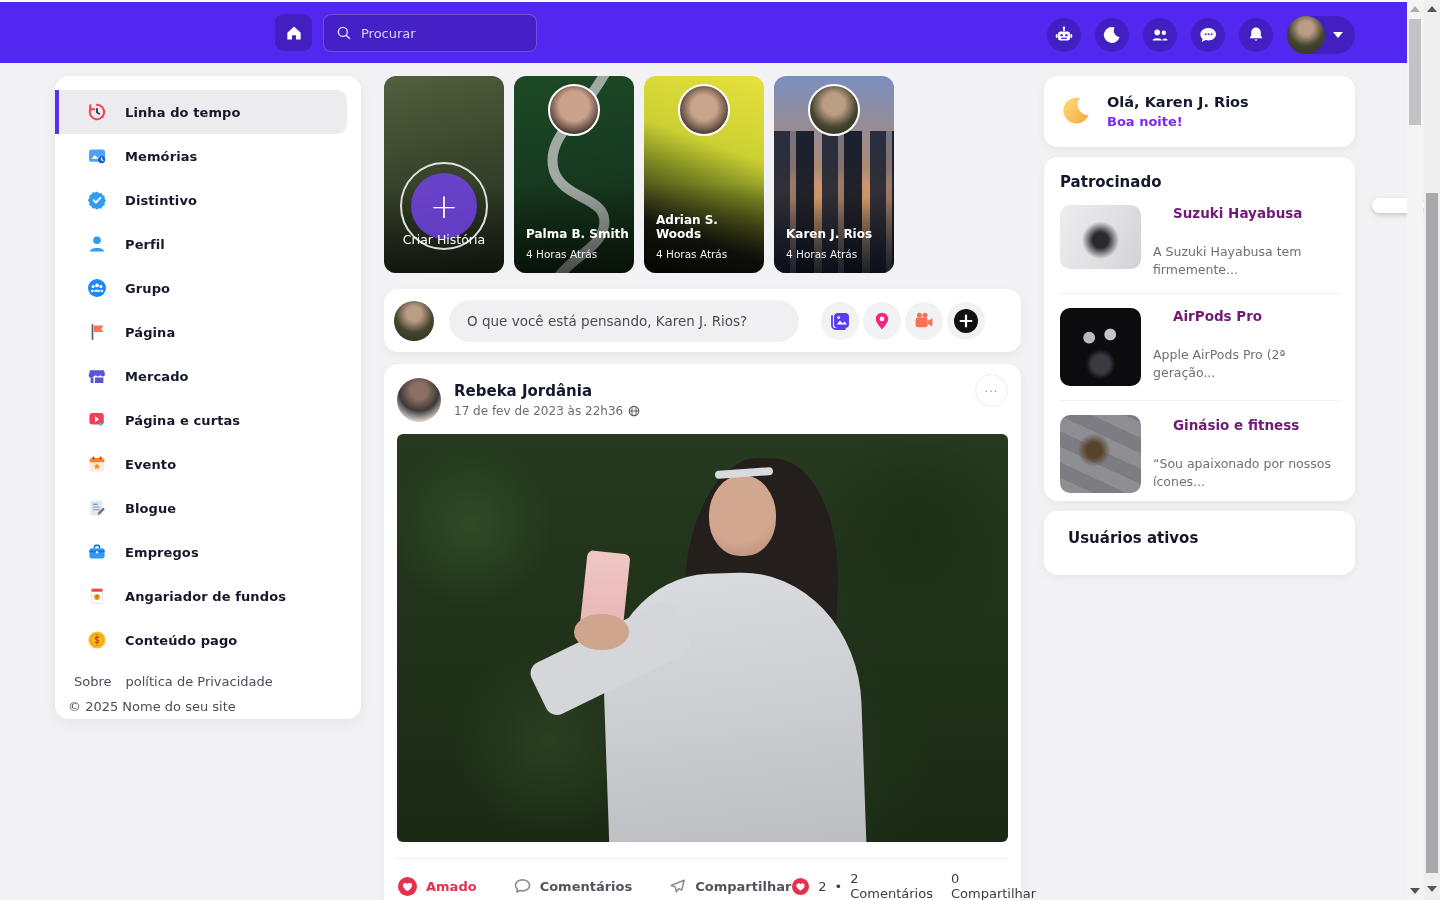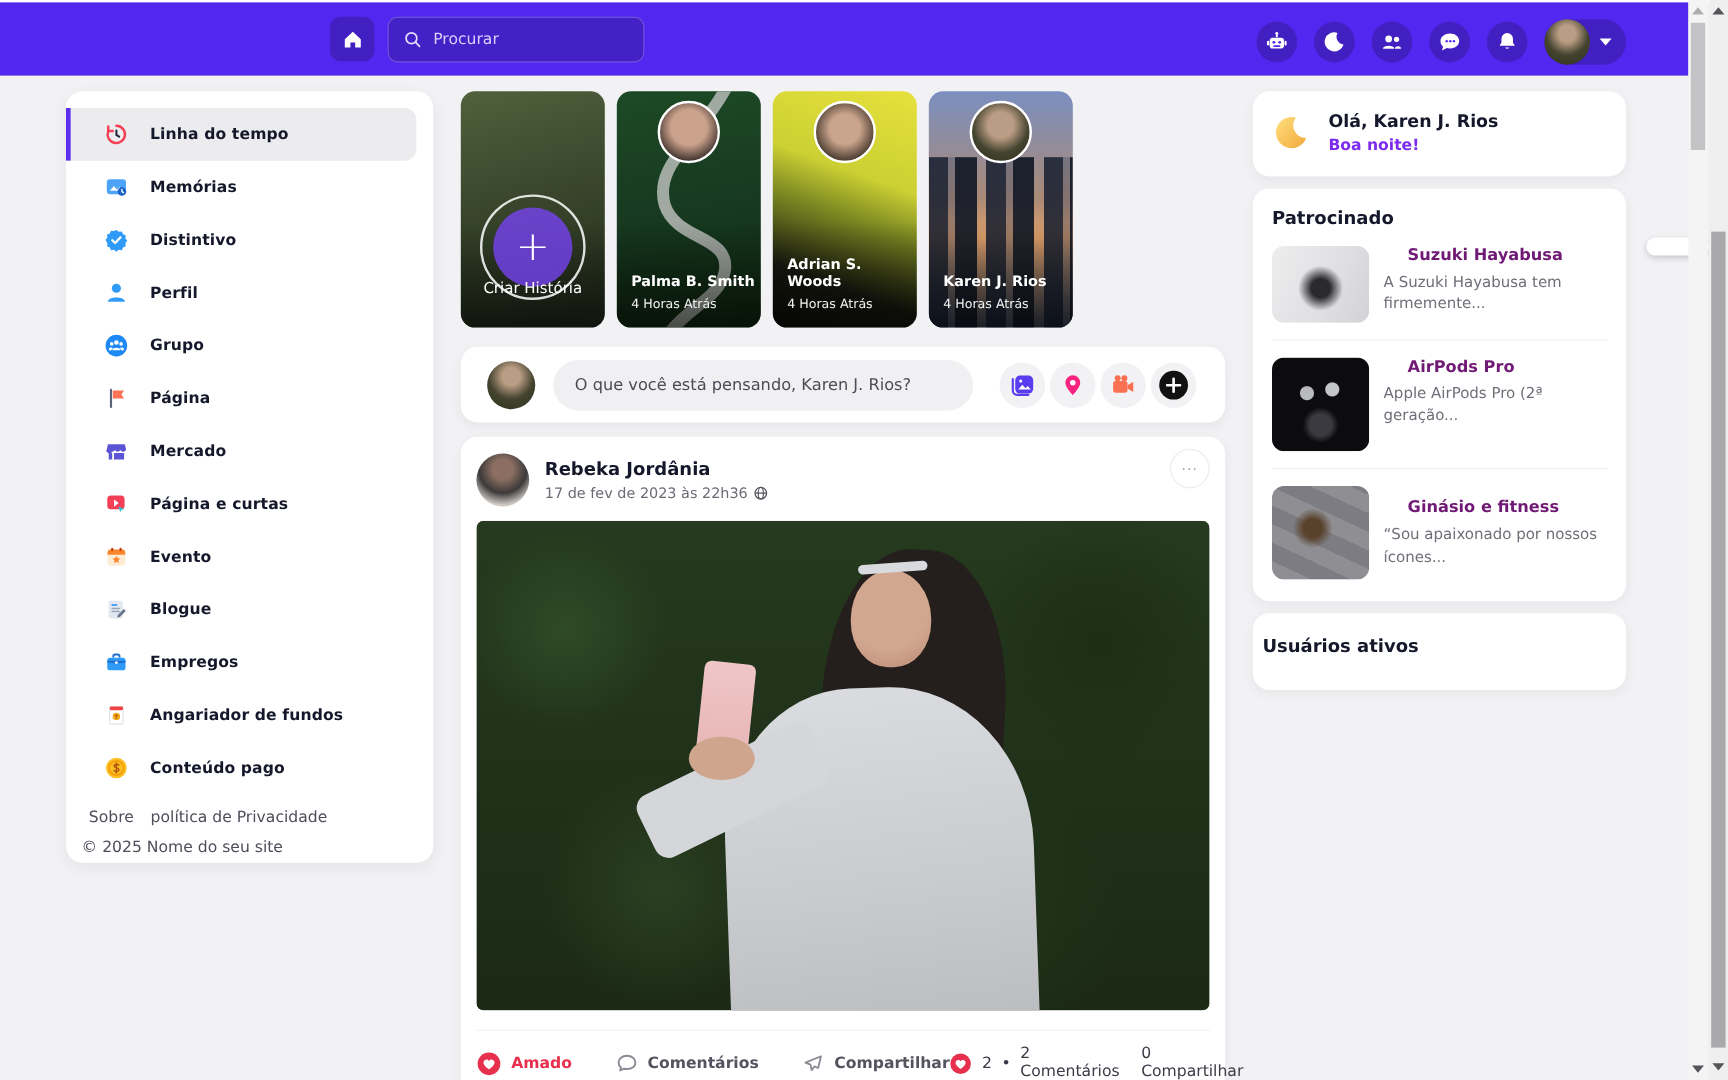--- a/index.html
+++ b/index.html
@@ -39,21 +39,21 @@
   .bg-create { background:linear-gradient(165deg,#51603d 0%,#39462c 45%,#222b1b 100%); }
   .bg-forest { background:linear-gradient(170deg,#1d4a26 0%,#16381f 55%,#10270f 100%); }
   .bg-car { background:linear-gradient(200deg,#e6e13c 0%,#ccd033 36%,#7d8a22 52%,#191a10 78%,#0c0c08 100%); }
   .bg-city { background:linear-gradient(#7b8fc0 0%,#a98a76 45%,#e0a06a 62%,#3c4656 100%); }
   .city-sil { position:absolute; left:0; right:0; top:28%; bottom:0; background:repeating-linear-gradient(90deg, rgba(22,30,48,.85) 0 16px, rgba(60,70,96,.35) 16px 22px, rgba(15,22,36,.9) 22px 40px, transparent 40px 48px); }
   .create-ring { position:absolute; left:50%; top:130px; transform:translate(-50%,-50%); width:88px; height:88px; border-radius:50%; border:2px solid rgba(255,255,255,.85); display:flex; align-items:center; justify-content:center; z-index:2; }
   .create-circle { width:66px; height:66px; border-radius:50%; background:rgba(116,66,235,.82); display:flex; align-items:center; justify-content:center; color:#fff; font-size:34px; font-weight:300; line-height:1; }
   .create-label { position:absolute; width:100%; text-align:center; bottom:26px; color:#fff; font-size:12.5px; z-index:2; }
 
   
-  .composer { position:absolute; left:384px; top:289px; width:637px; height:63px; background:#fff; border-radius:14px; box-shadow:0 3px 10px rgba(20,20,40,.05); display:flex; align-items:center; padding:0 22px; }
+  .composer { position:absolute; left:384px; top:289px; width:637px; height:63px; background:#fff; border-radius:14px; box-shadow:0 3px 10px rgba(20,20,40,.05); display:flex; align-items:center; padding:0 10px; }
   .av40 { width:40px; height:40px; }
   .compose-input { margin-left:15px; width:350px; height:42px; border-radius:21px; background:#f0f0f2; border:none; outline:none; padding:0 18px; font-size:13.5px; color:#4a4b55; font-family:inherit; }
   .compose-input::placeholder { color:#4a4b55; opacity:1; }
   .compose-icons { margin-left:22px; display:flex; gap:2px; }
   .circle-btn { width:38px; height:38px; border-radius:50%; background:#f2f2f4; display:flex; align-items:center; justify-content:center; border:none; cursor:pointer; margin-right:2px; }
 
   
   .post { position:absolute; left:384px; top:364px; width:637px; height:560px; background:#fff; border-radius:14px; box-shadow:0 3px 10px rgba(20,20,40,.05); }
   .post-head { display:flex; align-items:center; padding:14px 13px 12px 13px; position:relative; }
   .av44 { width:44px; height:44px; background:radial-gradient(circle at 50% 30%,#8c6f62 22%,#3c3a3a 52%,#cfc9c4 78%); }
@@ -90,22 +90,22 @@
   .sponsored { top:157px; height:344px; padding:16px; }
   .rhead { font-size:15px; font-weight:700; color:#15182b; }
   .sp-item { display:flex; gap:12px; margin-top:14px; padding-bottom:14px; border-bottom:1px solid #f0f0f2; cursor:pointer; }
   .sp-item:last-child { border-bottom:none;align-items:center; }
   .sp-img { width:81px; height:64px; border-radius:10px; flex:0 0 auto; }
   .img-moto { background:radial-gradient(circle 26px at 50% 55%, #2a2a2e 30%, transparent 72%), linear-gradient(115deg,#ededee 0%,#dfdfe2 60%,#d2d2d6 100%); }
   .sp-img.tall { height:78px; }
   .img-pods { background:radial-gradient(circle 9px at 36% 38%, #b9babe 60%, transparent 70%), radial-gradient(circle 9px at 62% 34%, #c4c5c9 60%, transparent 70%), radial-gradient(circle 20px at 50% 72%, #3a3a40 45%, transparent 75%), #0c0c0e; }
   .img-gym { background:radial-gradient(circle 22px at 42% 45%, #59422c 35%, transparent 75%), repeating-linear-gradient(25deg,#8e8e93 0 14px,#7c7c82 14px 28px); }
   .sp-title { font-size:13.5px; font-weight:700; color:#701a75;margin-left:20px; }
-  .sp-desc { margin-top:5px; font-size:12.5px; line-height:1.45; color:#6e6f78; }
-  .actives { top:511px; height:64px; padding:18px 8px; }
+  .sp-desc { margin-top:22px; font-size:12.5px; line-height:1.45; color:#6e6f78; }
+  .actives { top:511px; height:64px; padding:18px 24px; }
 
   
   .white-pill { position:absolute; left:1372px; top:198px; width:52px; height:15px; background:#fff; border-radius:8px; box-shadow:0 2px 5px rgba(0,0,0,.18); }
   .sb { position:absolute; top:0; height:900px; }
   .sb-inner { left:1407px; width:16px; background:#f4f4f4; }
   .sb-inner .thumb { position:absolute; left:2px; top:19px; width:12px; height:106px; background:#c3c3c5; }
   .sb-outer { left:1424px; width:16px; background:#efefef; }
   .sb-outer .thumb { position:absolute; left:2px; top:193px; width:12px; height:680px; background:#a9a9ab; }
   .arr { position:absolute; width:0; height:0; border-left:5px solid transparent; border-right:5px solid transparent; }
   .arr.up { border-bottom:6px solid #8a8a8e; }

